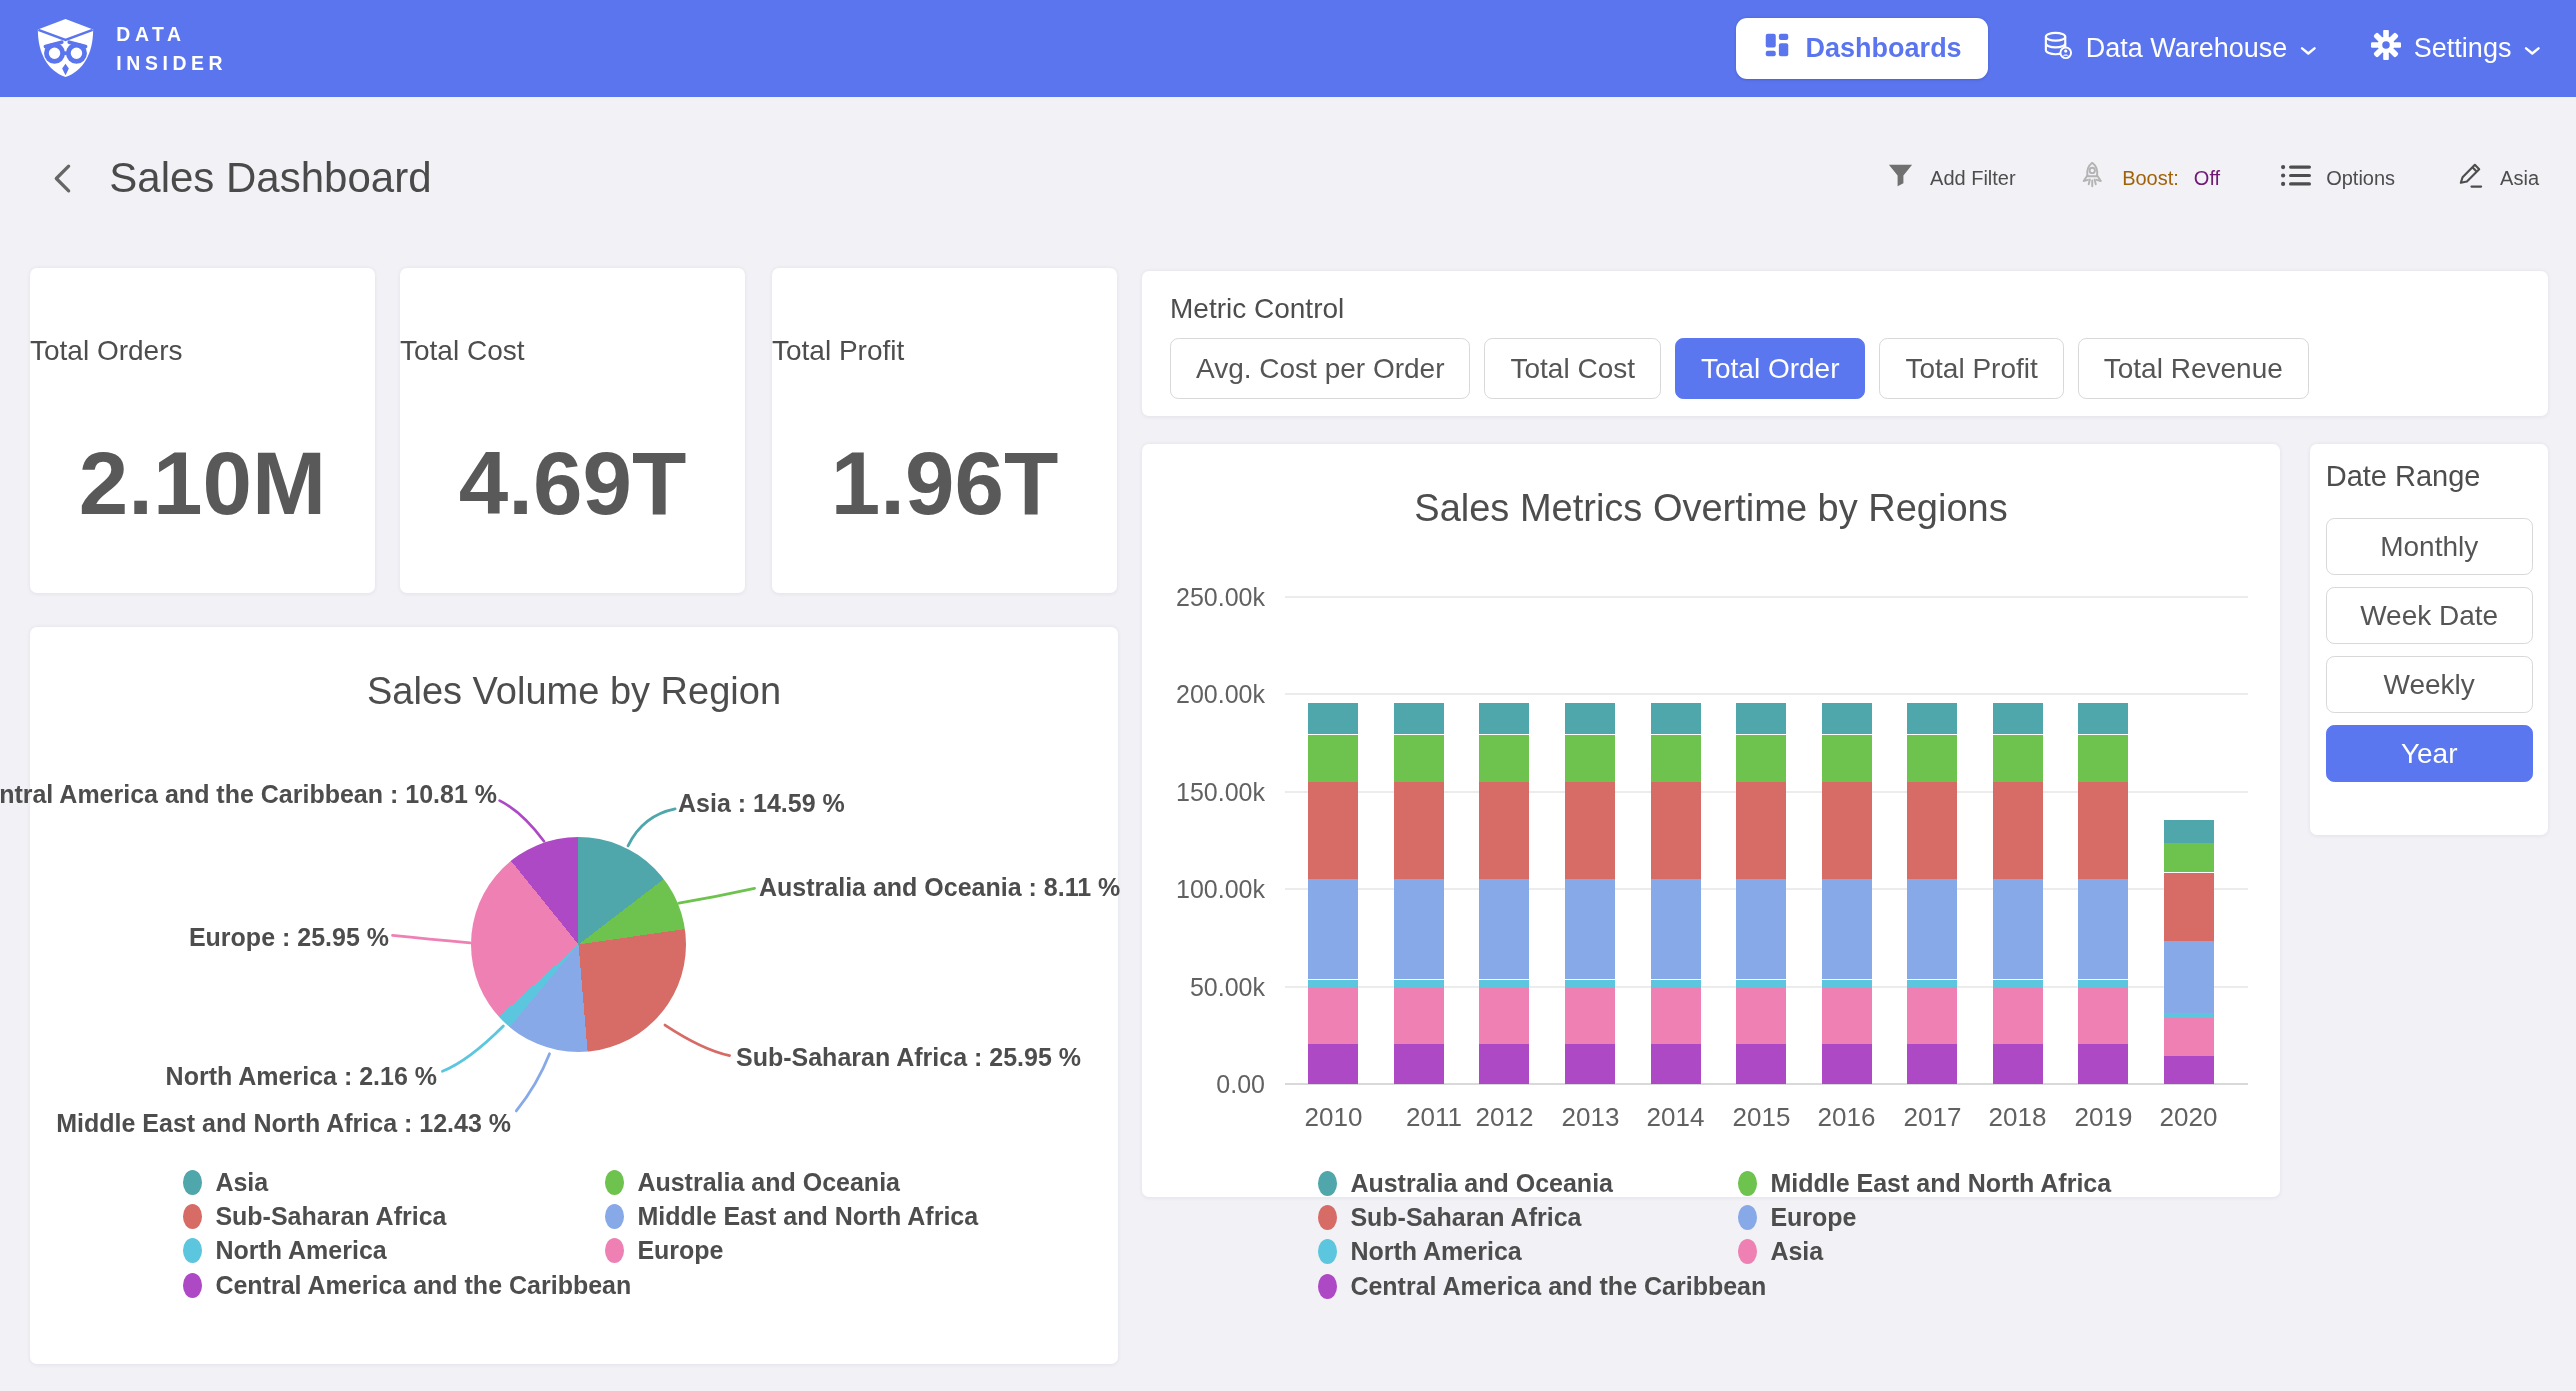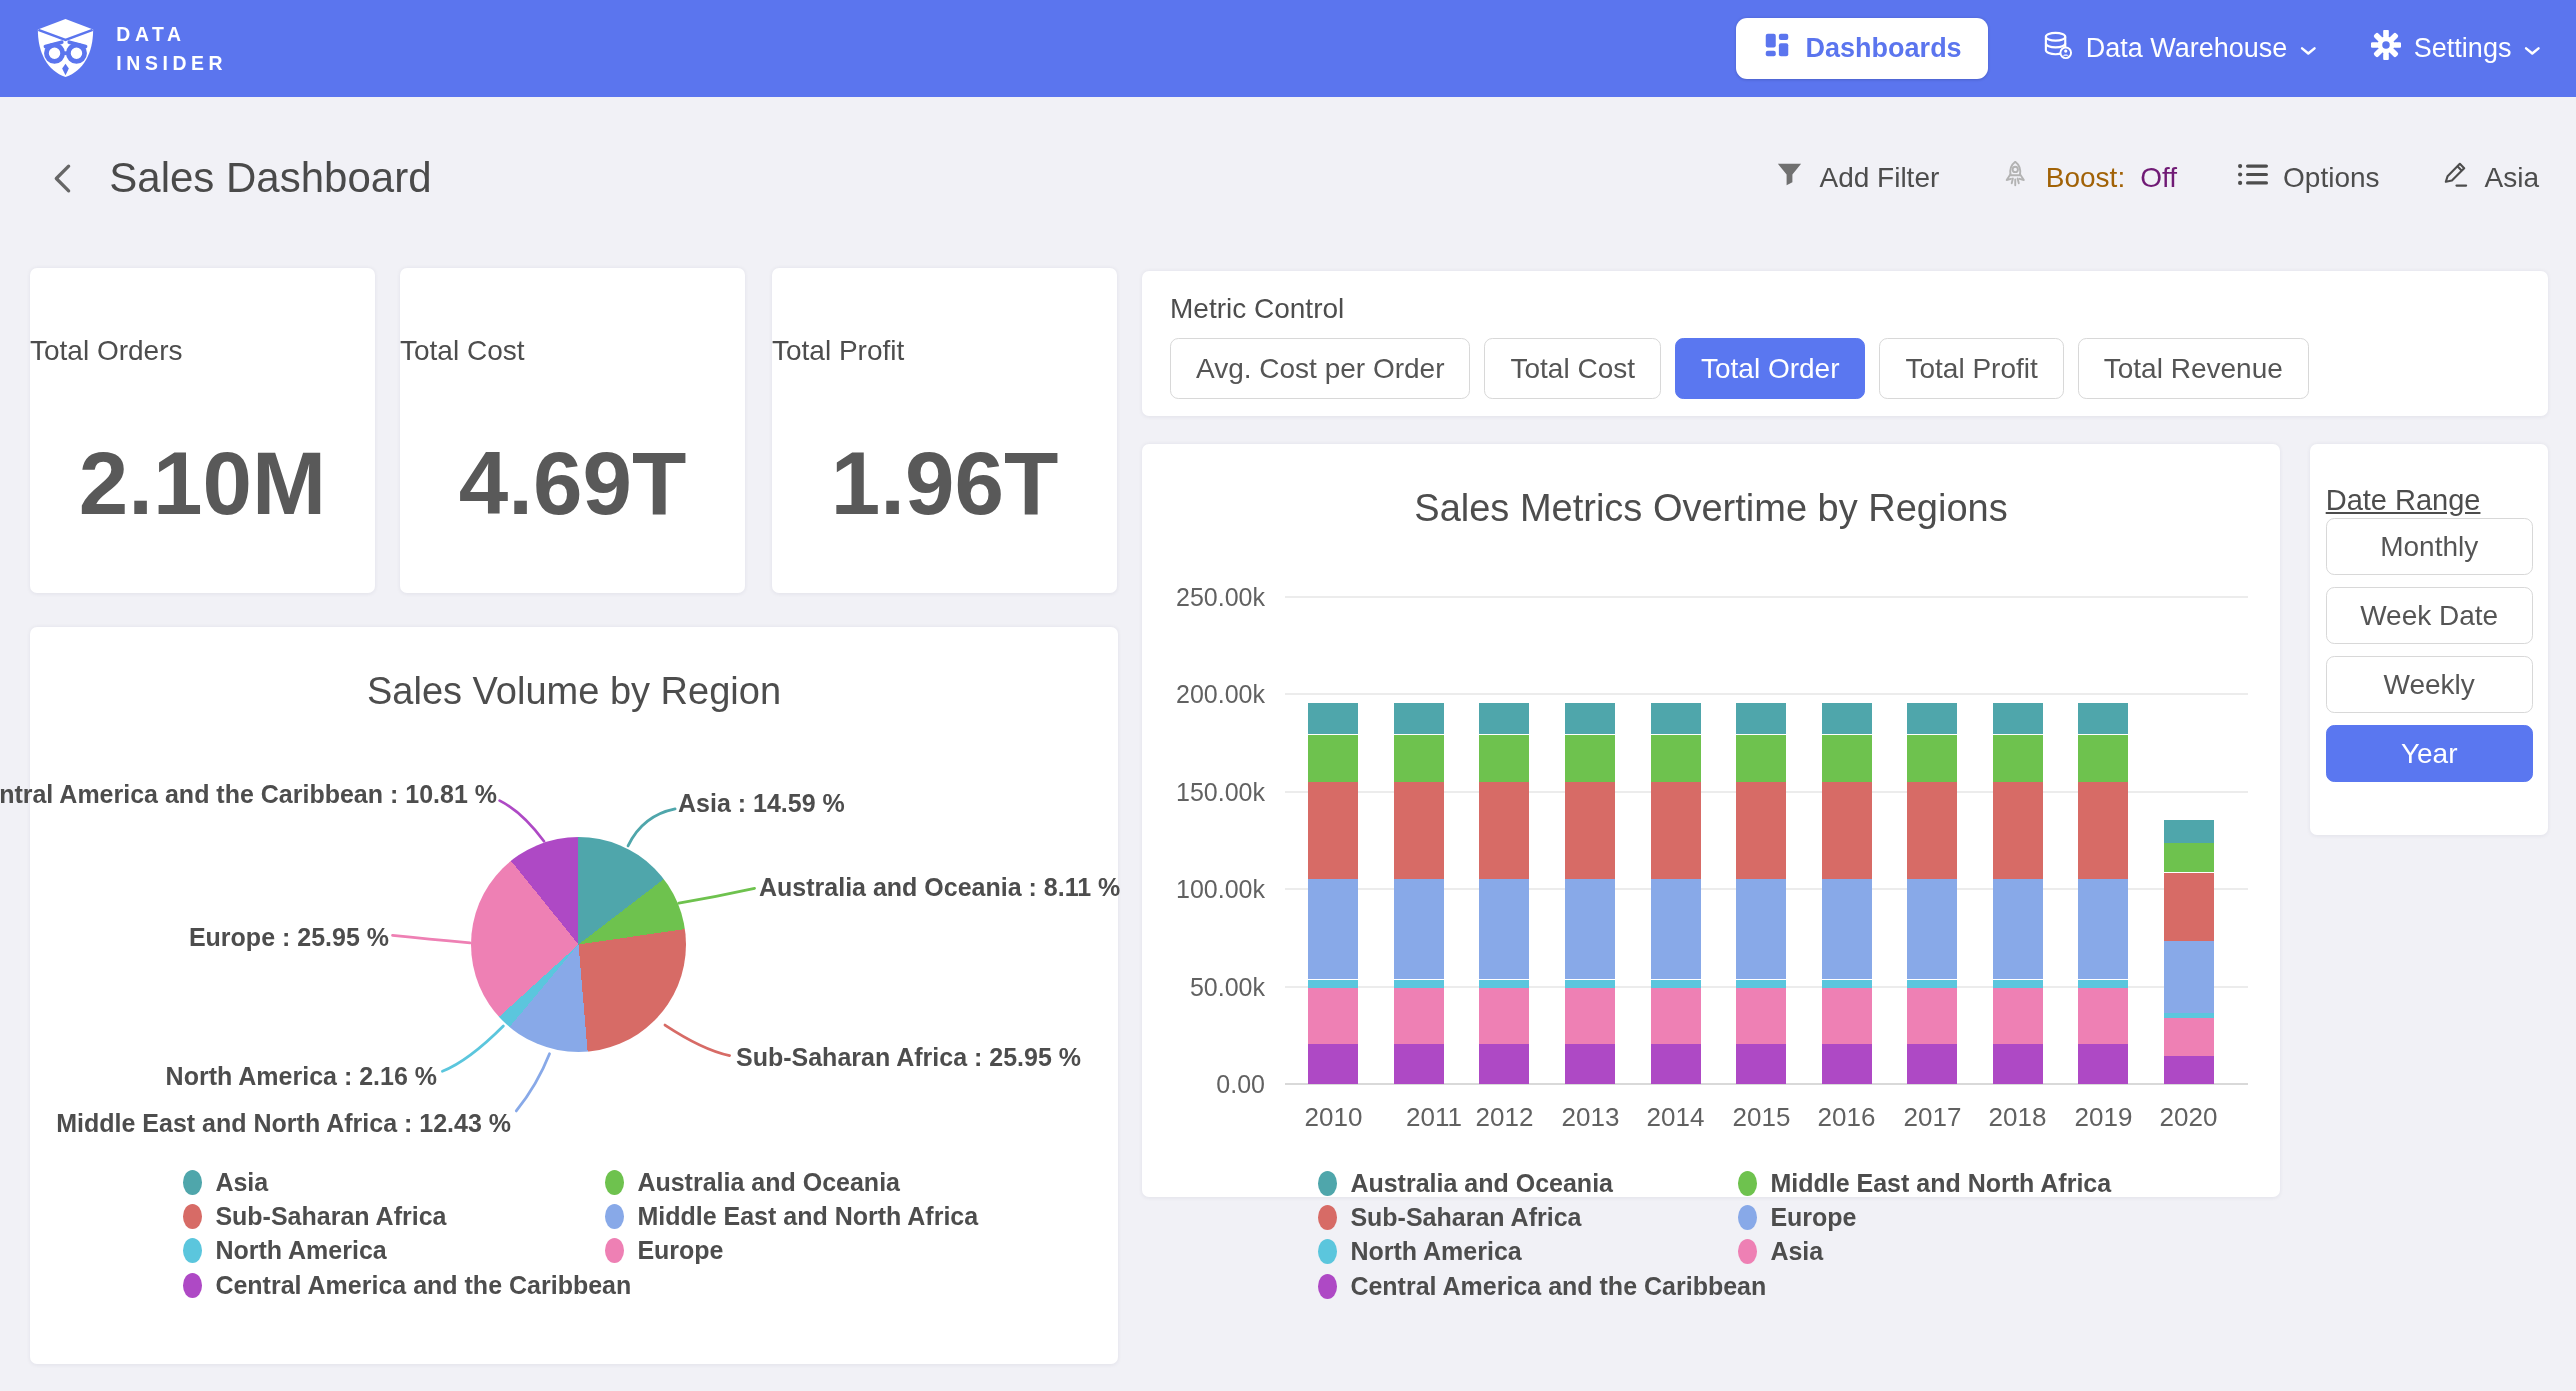--- a/index.html
+++ b/index.html
@@ -16,21 +16,21 @@
   .nav-pill { background:#fff; height:61px; border-radius:11px; display:flex; align-items:center;
               gap:14px; padding:0 26px; color:#5B75EE; font-size:27px; font-weight:700; cursor:pointer;
               box-shadow:0 0.9px 2.8px rgba(0,0,40,.18); }
   .nav-link { display:flex; align-items:center; gap:13px; color:#fff; font-size:27px; font-weight:500; cursor:pointer; }
 
   
   .pagebar { position:absolute; top:97px; left:0; width:2576px; height:162px; display:flex; align-items:center; padding:0 37px; }
   .back-btn { width:52px; height:52px; display:flex; align-items:center; justify-content:center; cursor:pointer; }
   .page-title { font-size:42px; font-weight:400; color:#4A4A4A; margin-left:20.3px; }
   .page-actions { margin-left:auto; display:flex; align-items:center; gap:61px; }
-  .action { display:flex; align-items:center; gap:15px; font-size:28px; font-weight:500; color:#4D4D4D; cursor:pointer; }
+  .action { display:flex; align-items:center; gap:15px; font-size:20px; font-weight:500; color:#4D4D4D; cursor:pointer; }
   .action .muted { color:#a16207; }
   .action .boost-off { color:#701a75; }
 
   
   .card { position:absolute; background:#fff; border-radius:7px; box-shadow:0 0.9px 4.6px rgba(25,25,70,.07); }
 
   .kpi { width:345px; height:325px; }
   .kpi-title { position:absolute; top:67px; width:100%; text-align:left; font-size:28px; font-weight:500; color:#4D4D4D; }
   .kpi-value { position:absolute; top:164px; width:100%; text-align:center; font-size:89px; font-weight:700; color:#595959; }
 
@@ -39,21 +39,21 @@
   .metric-row { position:absolute; left:28px; top:67px; display:flex; gap:14px; }
   .pill-btn { height:61px; display:flex; align-items:center; padding:0 25px; border:1.8px solid #D8D8D8;
               border-radius:8.3px; background:#fff; font-size:28px; font-weight:500; color:#555; cursor:pointer; white-space:nowrap; }
   .pill-btn.selected { background:#5A77F0; border-color:#5A77F0; color:#fff; }
 
   .pie-card { left:30px; top:627px; width:1088px; height:737px; }
   .bar-card { left:1142px; top:444px; width:1138px; height:753px; }
   .chart-title { position:absolute; top:43px; width:100%; text-align:center; font-size:38px; font-weight:400; color:#4D4D4D; }
 
   .date-card { left:2310px; top:444px; width:238px; height:391px; }
-  .date-title { position:absolute; left:15.7px; top:40px; font-size:29px; font-weight:500; color:#4D4D4D;text-decoration:underline; }
+  .date-title { position:absolute; left:15.7px; top:16px; font-size:29px; font-weight:500; color:#4D4D4D; }
   .date-col { position:absolute; left:15.7px; top:74px; display:flex; flex-direction:column; gap:12px; }
   .date-btn { width:207px; height:57px; border:1.8px solid #D8D8D8; border-radius:8.3px; background:#fff;
               display:flex; align-items:center; justify-content:center; font-size:28px; font-weight:500; color:#555; cursor:pointer; }
   .date-btn.selected { background:#5A77F0; border-color:#5A77F0; color:#fff; }
 
   
   .pie-circle { position:absolute; left:441px; top:210px; width:215px; height:215px; border-radius:50%; cursor:pointer; }
   .pie-label { position:absolute; font-size:25px; font-weight:700; color:#4D4D4D; white-space:nowrap; line-height:28px; }
   .callout-svg { position:absolute; left:0; top:0; pointer-events:none; }
 

